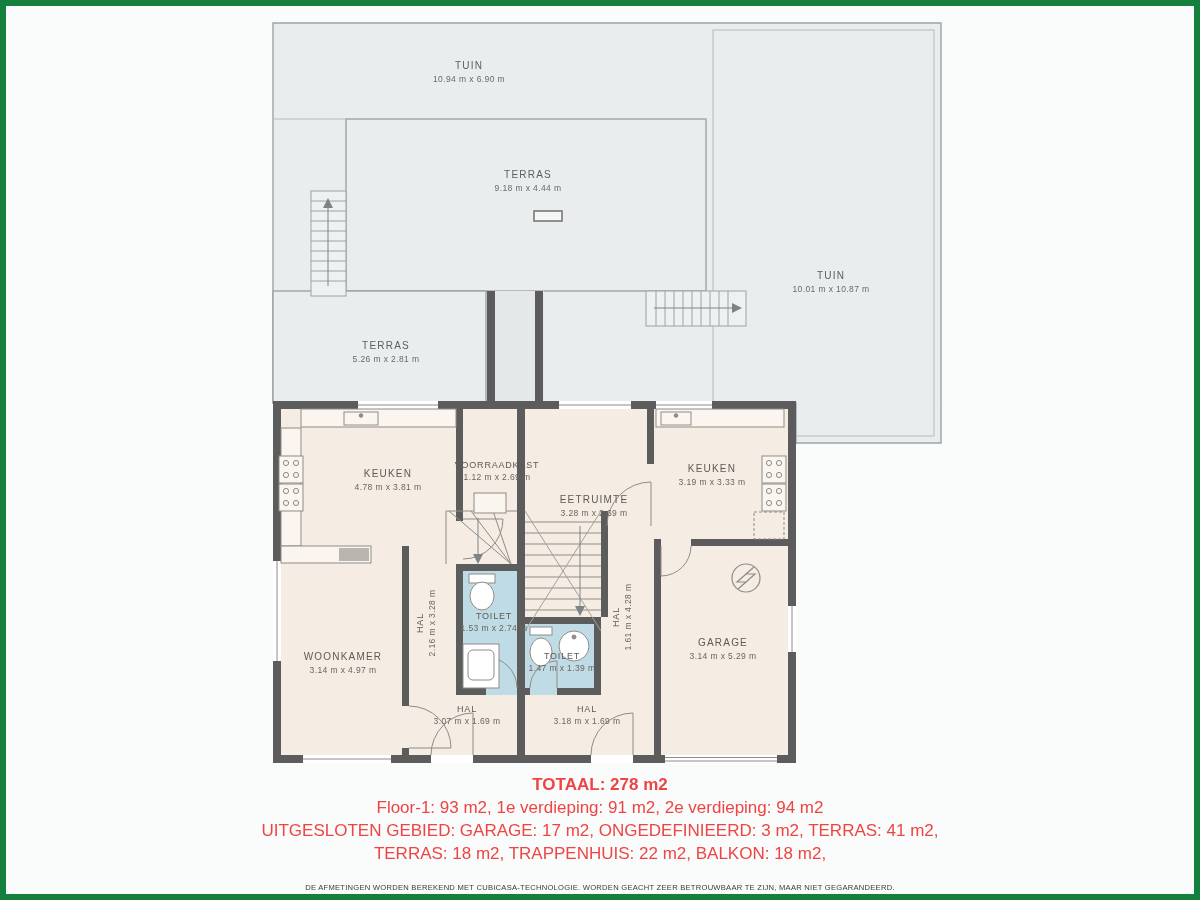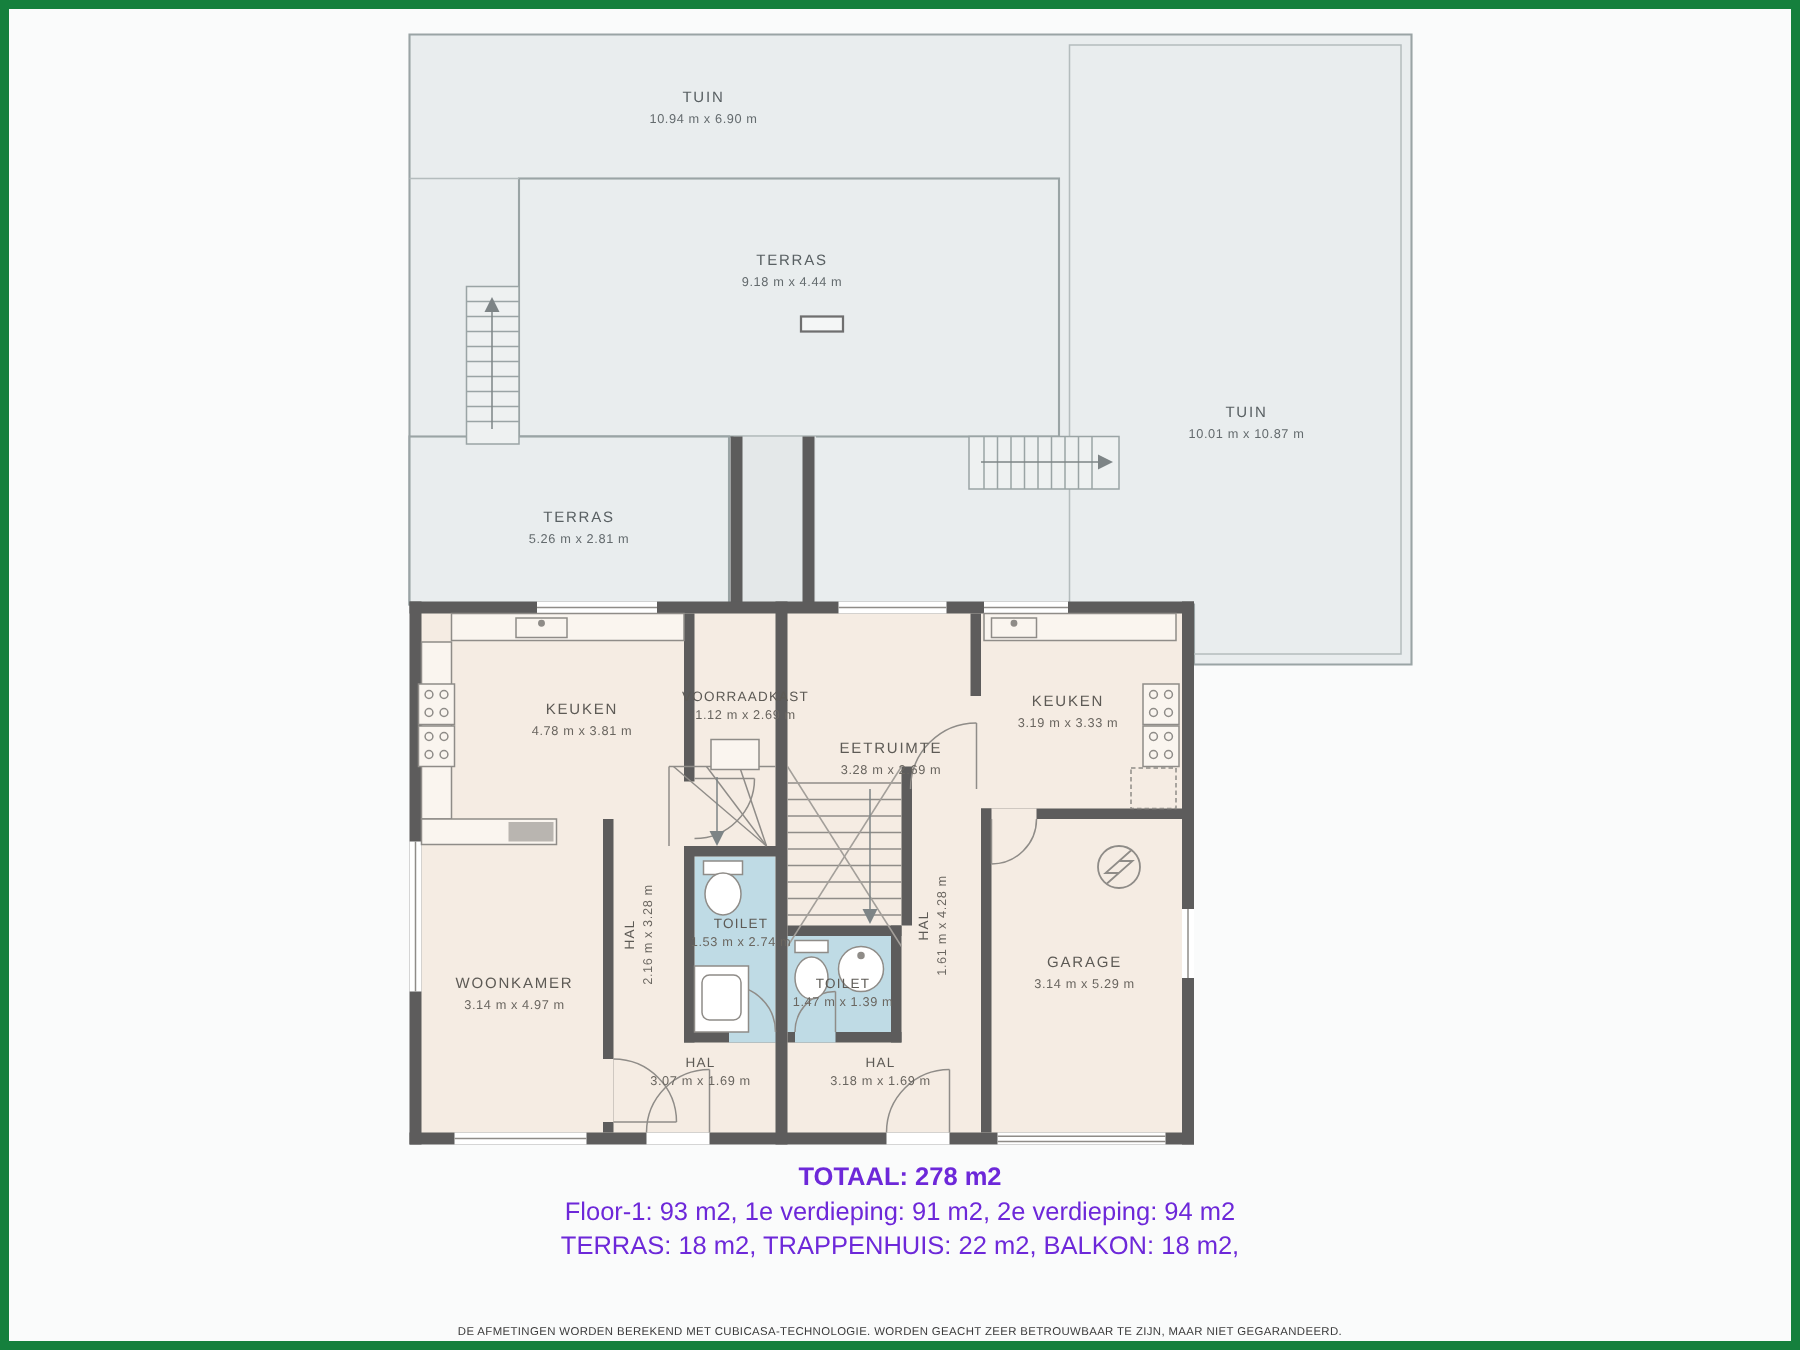--- a/index.html
+++ b/index.html
@@ -13,21 +13,21 @@
     position:absolute; transform:translate(-50%,-50%);
     text-align:center; color:#5d5a55; white-space:nowrap; line-height:1.25;
   }
   .lbl .nm { font-size:10px; letter-spacing:1.2px; }
   .lbl .dm { font-size:8.5px; letter-spacing:.4px; margin-top:1px; color:#6a6660; }
   .lbl.outdoor { color:#596063; }
   .lbl.outdoor .dm { color:#646b6e; }
   .lbl.vert { transform:translate(-50%,-50%) rotate(-90deg); }
   .lbl.small .nm { font-size:9px; letter-spacing:.8px; }
   .summary {
-    position:absolute; left:0; right:0; top:769px; text-align:center; color:#6d28d9;
+    position:absolute; left:0; right:0; top:769px; text-align:center; color:#ef4444;
   }
   .summary .total { font-size:17px; font-weight:bold; }
   .summary .ln { font-size:17px; margin-top:3px; }
   .disclaimer {
     position:absolute; left:0; right:0; top:877px; text-align:center;
     font-size:7.6px; letter-spacing:.25px; color:#3a3a3a;
   }
 </style>
 </head>
 <body>
@@ -315,18 +315,19 @@
       <div class="dm">3.07 m x 1.69 m</div>
   </div>
   <div class="lbl small" style="left:581px; top:709px;">
     <div class="nm">HAL</div>
       <div class="dm">3.18 m x 1.69 m</div>
   </div>
 
   <div class="summary">
     <div class="total">TOTAAL: 278 m2</div>
     <div class="ln">Floor-1: 93 m2, 1e verdieping: 91 m2, 2e verdieping: 94 m2</div>
+    <div class="ln">UITGESLOTEN GEBIED: GARAGE: 17 m2, ONGEDEFINIEERD: 3 m2, TERRAS: 41 m2,</div>
     <div class="ln">TERRAS: 18 m2, TRAPPENHUIS: 22 m2, BALKON: 18 m2,</div>
   </div>
 
   <div class="disclaimer">DE AFMETINGEN WORDEN BEREKEND MET CUBICASA-TECHNOLOGIE. WORDEN GEACHT ZEER BETROUWBAAR TE ZIJN, MAAR NIET GEGARANDEERD.</div>
 
 </div>
 
 </body></html>

